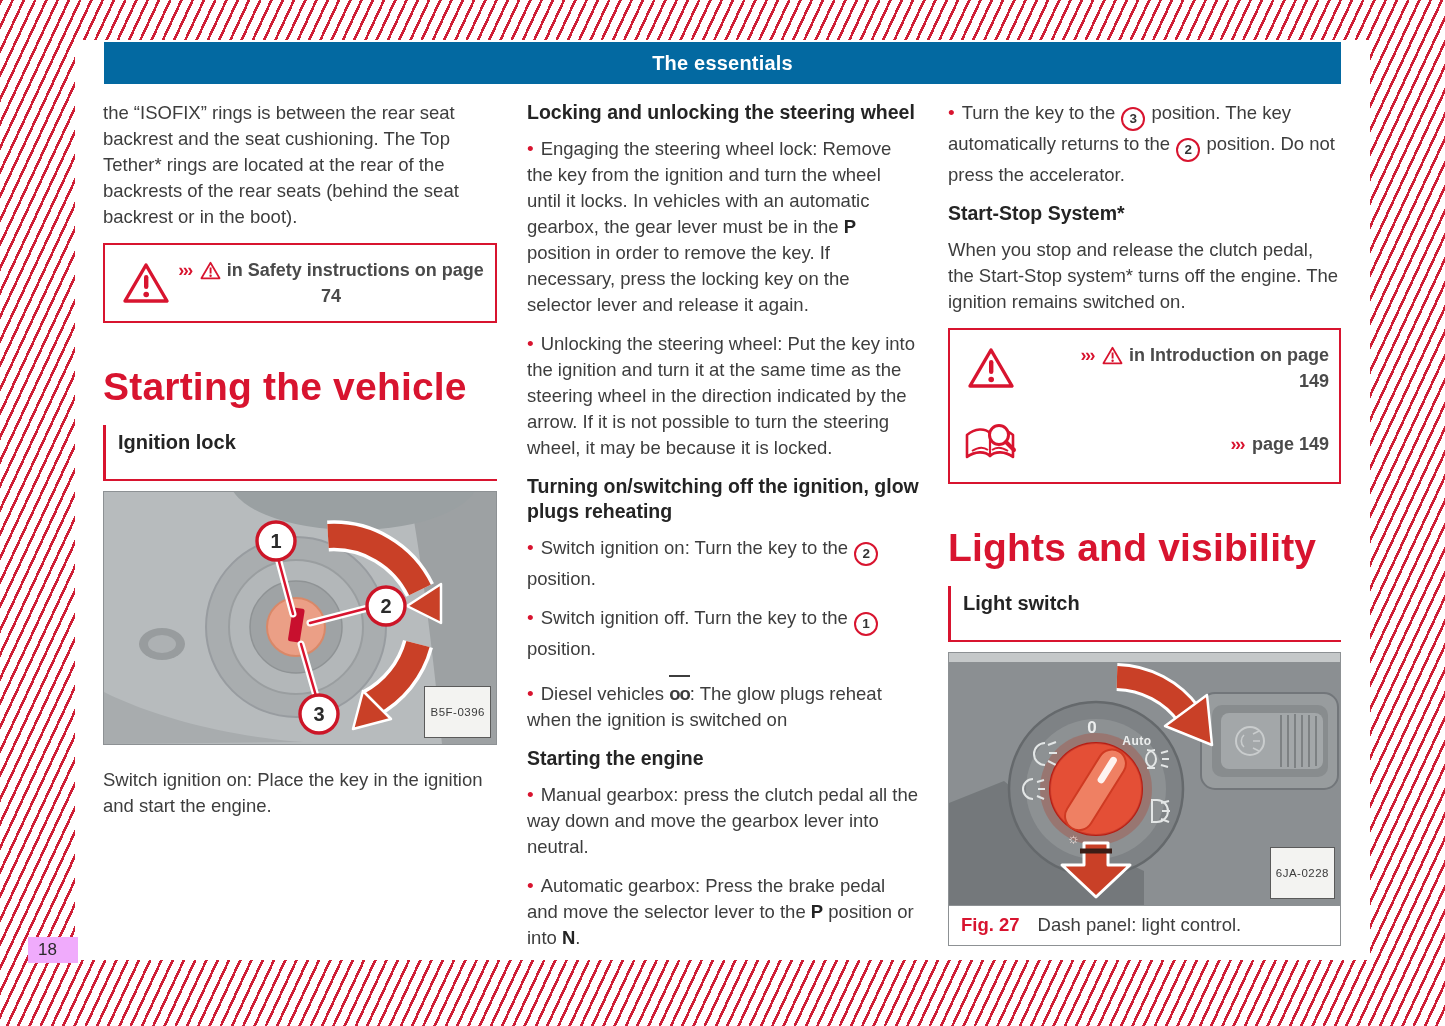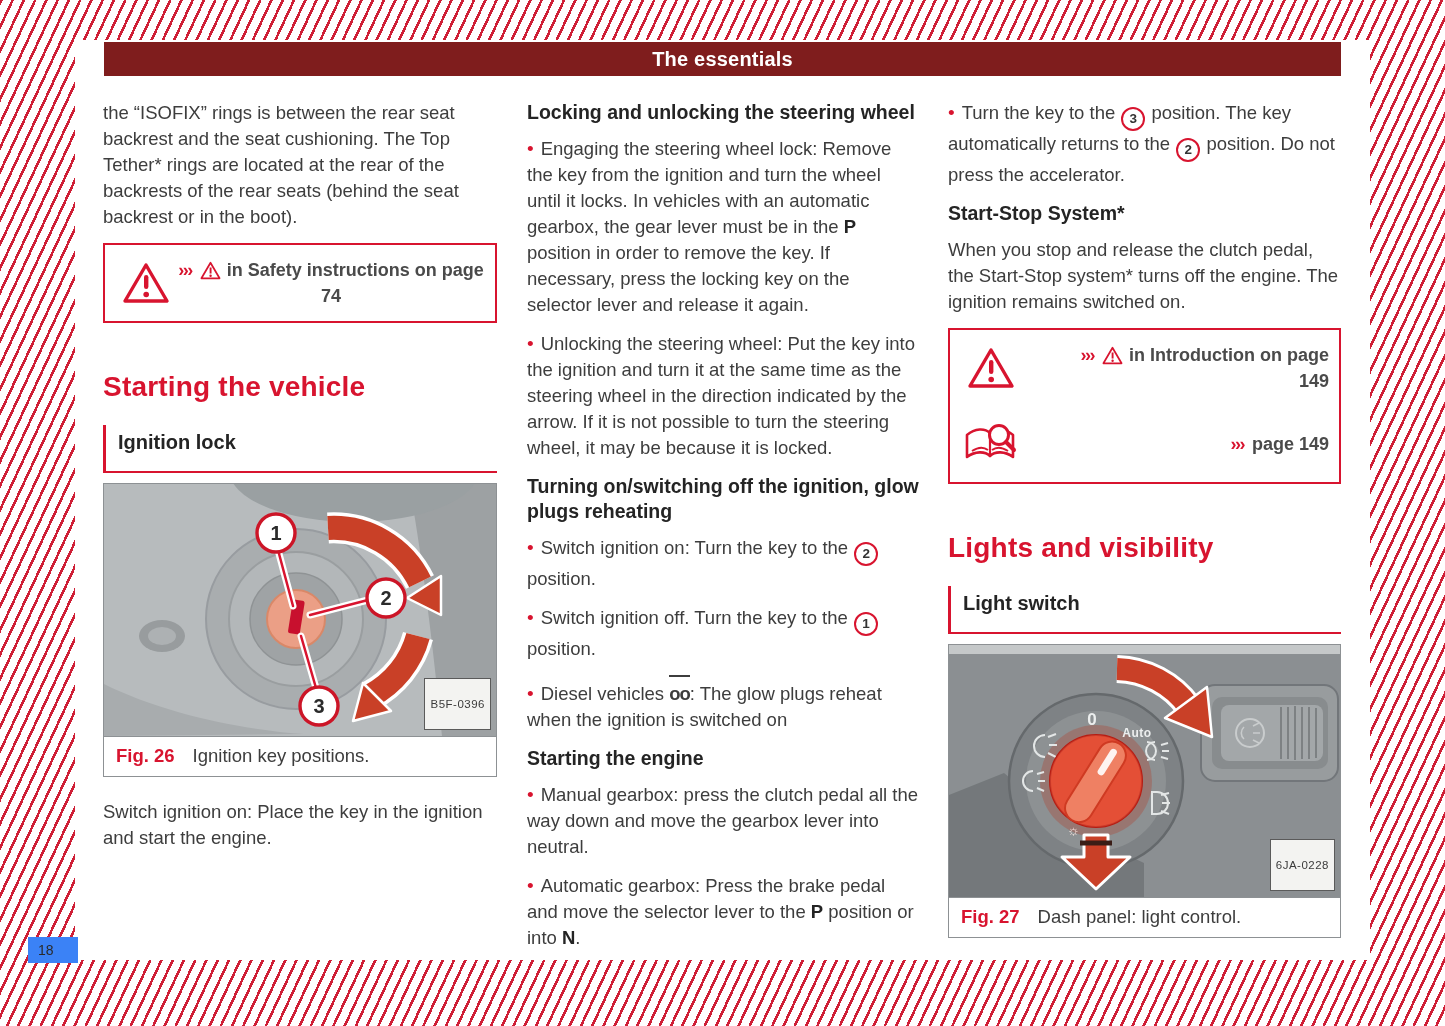--- a/index.html
+++ b/index.html
@@ -10,38 +10,38 @@
   }
   .stripe-bg{
     position:absolute;inset:0;
     background:repeating-linear-gradient(115deg,#cf1f36 0 2.6px,#ffffff 2.6px 10.2px);
   }
   .page{
     position:absolute;left:75px;top:40px;width:1295px;height:920px;
     background:#ffffff;
   }
   .header-bar{
-    position:absolute;left:29px;top:2px;width:1237px;height:34px;
-    background:#7f1d1d;color:#ffffff;display:flex;align-items:center;justify-content:center;
+    position:absolute;left:29px;top:2px;width:1237px;height:42px;
+    background:#0369a1;color:#ffffff;display:flex;align-items:center;justify-content:center;
     font-weight:bold;font-size:20px;letter-spacing:.2px;
   }
   .col{position:absolute;top:60px;color:#3d3d3d;font-size:18.5px;line-height:26px;}
   .col-left{left:28px;width:394px;}
   .col-mid{left:452px;width:392px;}
   .col-right{left:873px;width:393px;}
   p{margin:0 0 13px 0;}
   .dot{color:#d8142f;font-size:19px;margin-right:7px;}
   h2.bold-head{font-size:19.5px;line-height:25px;color:#242424;margin:0 0 11px 0;font-weight:bold;}
   .gap-top{margin-top:24px;}
   h1.section{
-    color:#d8142f;font-size:28px;line-height:32px;font-weight:bold;margin:48px 0 22px 0;letter-spacing:.2px;
+    color:#d8142f;font-size:39px;line-height:32px;font-weight:bold;margin:48px 0 22px 0;letter-spacing:.2px;
   }
   .subhead{
     border-left:3px solid #d8142f;border-bottom:2px solid #d8142f;
-    padding:4px 0 16px 12px;font-size:20px;font-weight:bold;color:#242424;margin:0 0 10px 0;
+    padding:4px 0 24px 12px;font-size:20px;font-weight:bold;color:#242424;margin:0 0 10px 0;
   }
   .warnbox{
     border:2.5px solid #d8142f;margin:10px 0 0 0;
   }
   .wrow{display:flex;align-items:center;min-height:60px;padding:8px 10px;}
   .wrow .icon-cell{width:62px;display:flex;justify-content:center;align-items:center;flex:none;}
   .wrow .wtext{flex:1;text-align:center;font-weight:bold;color:#4a4a4a;font-size:18px;}
   .warnbox.two .wtext{text-align:right;padding-left:32px;}
   .chev{color:#d8142f;font-weight:bold;letter-spacing:-1.5px;margin-right:8px;}
   .inline-tri{vertical-align:-4px;margin-right:6px;}
@@ -59,22 +59,22 @@
   .figlabel{color:#d8142f;font-weight:bold;}
   .fig-after{margin-top:22px;}
   .circ{
     display:inline-block;width:20px;height:20px;border:2px solid #d8142f;border-radius:50%;
     background:#fff;color:#333;font-size:13.5px;font-weight:bold;line-height:20px;text-align:center;
     vertical-align:-4px;margin:0 1px;
   }
   .glow{font-weight:bold;letter-spacing:-1px;border-top:2px solid #3d3d3d;padding-top:8px;line-height:1;display:inline-block;}
   b.k{color:#242424;}
   .page-num{
-    position:absolute;left:28px;top:937px;width:50px;height:26px;background:#3b82f6;
-    color:#2a2a2a;font-size:14px;line-height:26px;padding-left:10px;box-sizing:border-box;
+    position:absolute;left:28px;top:937px;width:50px;height:26px;background:#f0abfc;
+    color:#2a2a2a;font-size:17px;line-height:26px;padding-left:10px;box-sizing:border-box;
   }
 </style>
 </head>
 <body>
 
 <div class="stripe-bg"></div>
 
 <div class="page">
 
   <div class="header-bar">
@@ -150,24 +150,20 @@
             <circle cx="282" cy="114" r="19" fill="#fff" stroke="#cc1527" stroke-width="3.4"></circle>
             <text x="282" y="121" text-anchor="middle" font-size="20" font-weight="bold" fill="#2b2b2b">2</text>
           </g>
           <g>
             <circle cx="215" cy="222" r="19" fill="#fff" stroke="#cc1527" stroke-width="3.4"></circle>
             <text x="215" y="229" text-anchor="middle" font-size="20" font-weight="bold" fill="#2b2b2b">3</text>
           </g>
         </svg>
         <span class="tag">B5F-0396</span>
       </div>
-      <figcaption>
-        <span class="figlabel">Fig. 26</span>
-        <span>Ignition key positions.</span>
-      </figcaption>
     </figure>
 
     <p class="fig-after">Switch ignition on: Place the key in the ignition and start the engine.</p>
   </div>
 
   <div class="col col-mid">
     <h2 class="bold-head">Locking and unlocking the steering wheel</h2>
 
     <p><span class="dot">•</span><span>Engaging the steering wheel lock: Remove the key from the ignition and turn the wheel until it locks. In vehicles with an automatic gearbox, the gear lever must be in the </span><b class="k">P</b><span> position in order to remove the key. If necessary, press the locking key on the selector lever and release it again.</span></p>
 

